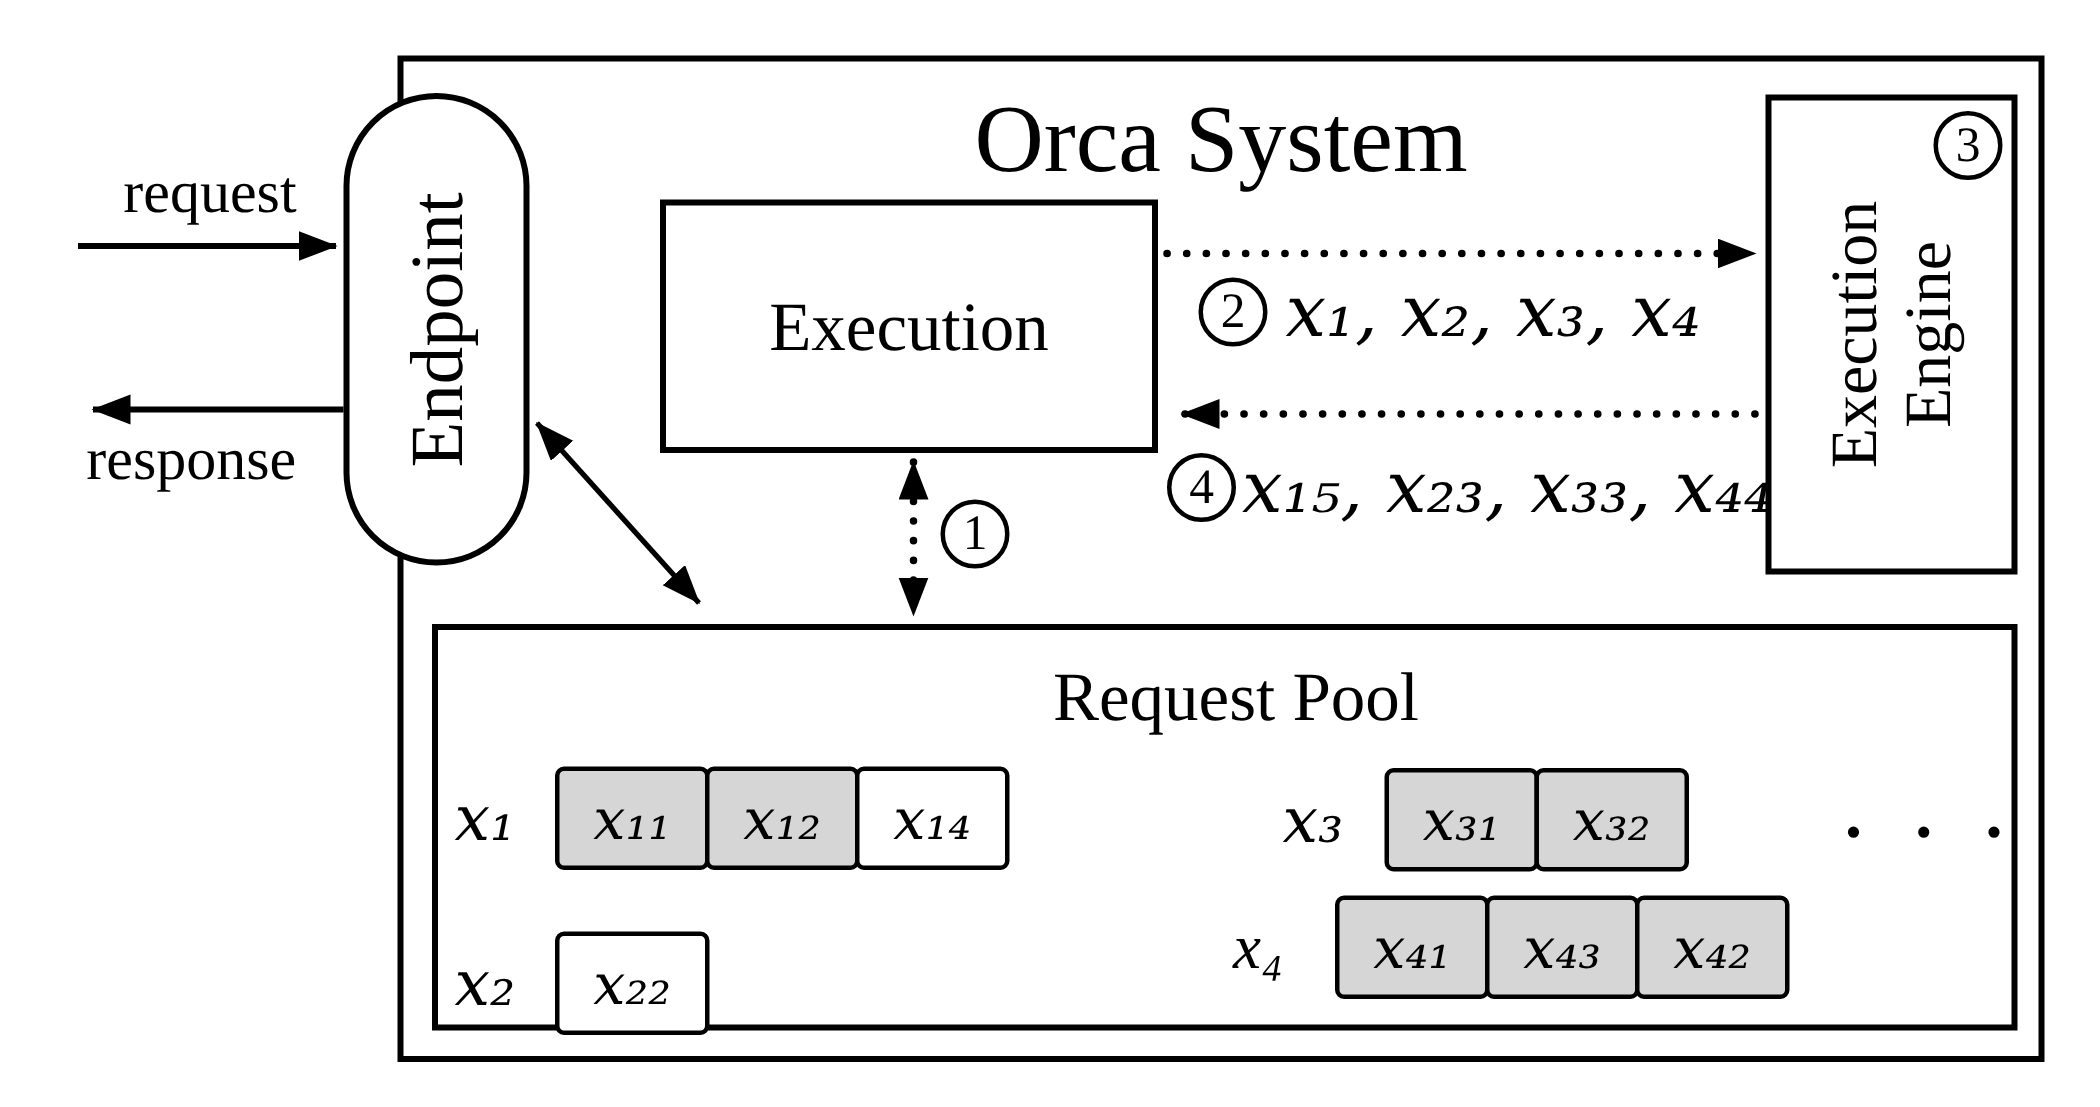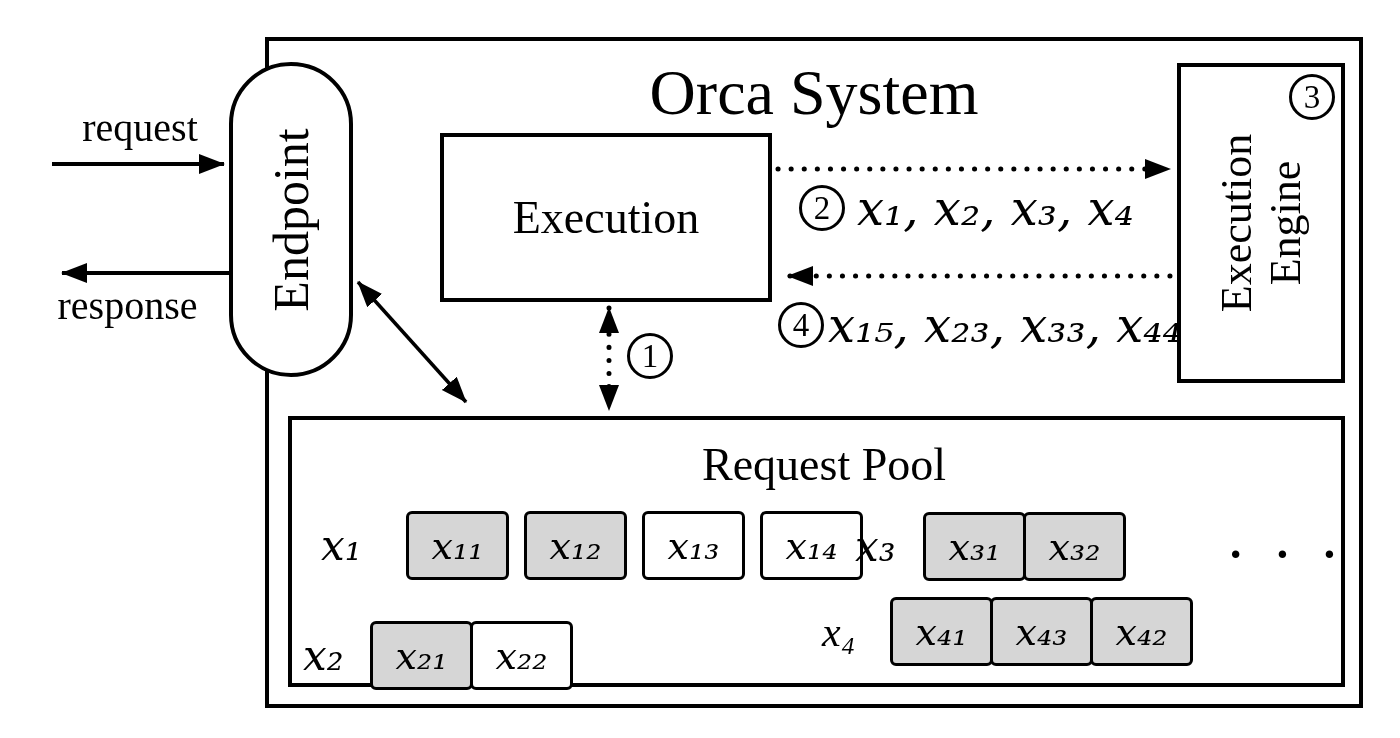--- a/index.html
+++ b/index.html
@@ -114,31 +114,29 @@
       <span>Engine</span>
     </span>
   </div>
   <div class="abs badge" style="left:1289px; top:74px;">
     <span>3</span>
   </div>
 
   <div class="abs pool"></div>
   <div class="abs pool-title">Request Pool</div>
 
-  <div class="pool-row" style="left:321px; top:511px;gap:18px;">
+  <div class="pool-row" style="left:303px; top:511px;">
     <span class="row-label math" style="width:67px;">x₁</span>
     <span class="cell math" data-state="filled">x₁₁</span>
     <span class="cell math" data-state="filled">x₁₂</span>
-    <span class="cell math" data-state="open">x₁₃</span>
     <span class="cell math" data-state="open">x₁₄</span>
   </div>
 
   <div class="pool-row" style="left:303px; top:597px;margin-top:24px;">
     <span class="row-label math" style="width:67px;">x₂</span>
-    <span class="cell math" data-state="filled">x₂₁</span>
     <span class="cell math" data-state="open">x₂₂</span>
   </div>
 
   <div class="pool-row" style="left:822px; top:512px;">
     <span class="row-label math" style="width:68px;margin-left:33px;">x₃</span>
     <span class="cell math" data-state="filled">x₃₁</span>
     <span class="cell math" data-state="filled">x₃₂</span>
   </div>
 
   <div class="pool-row" style="left:822px; top:597px;">

